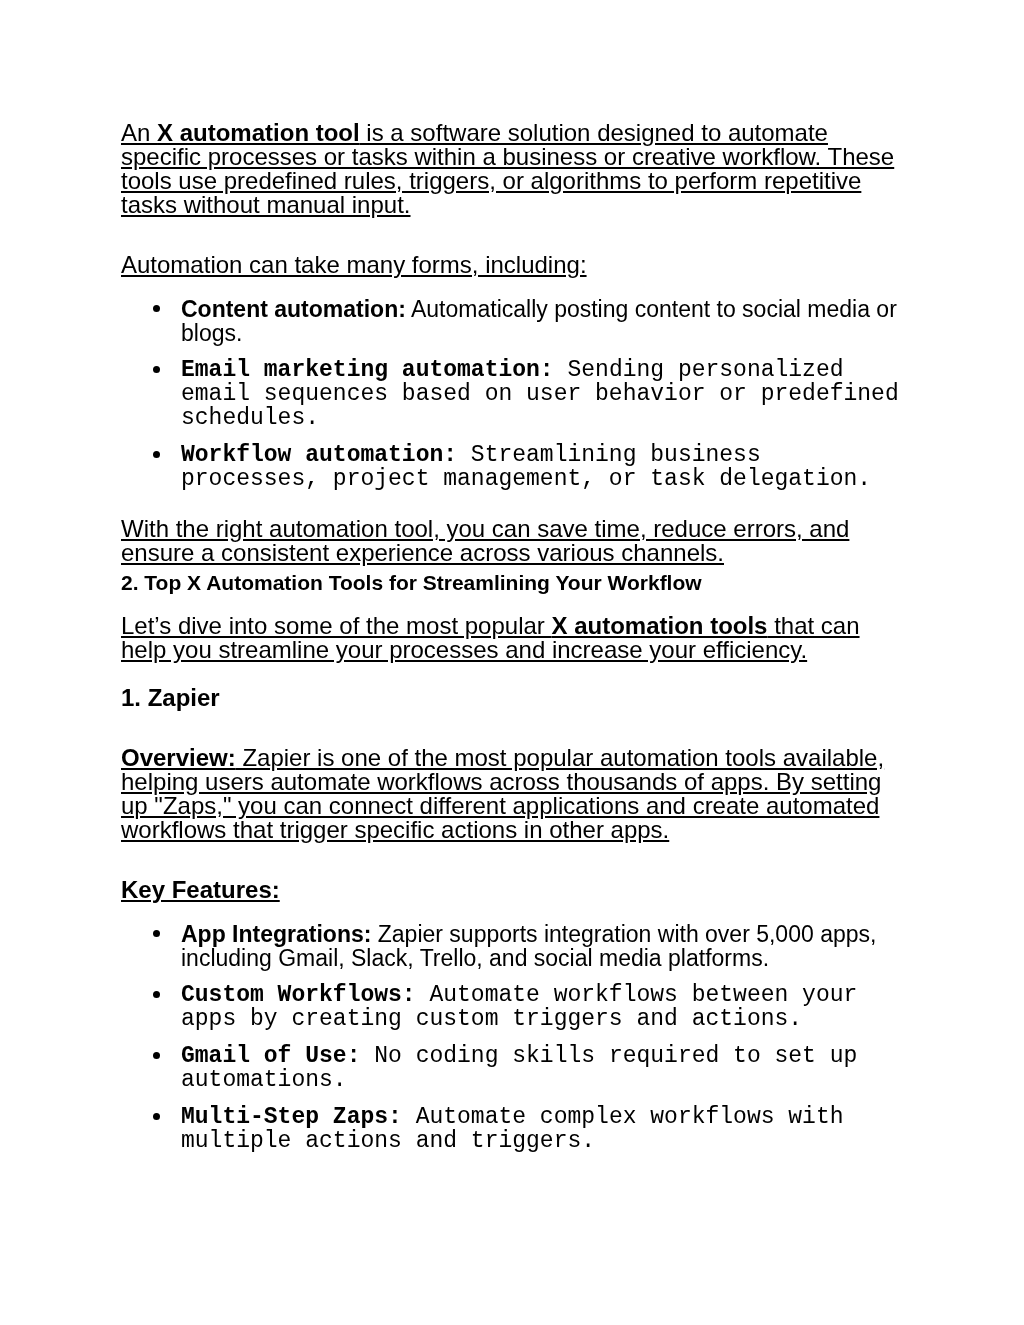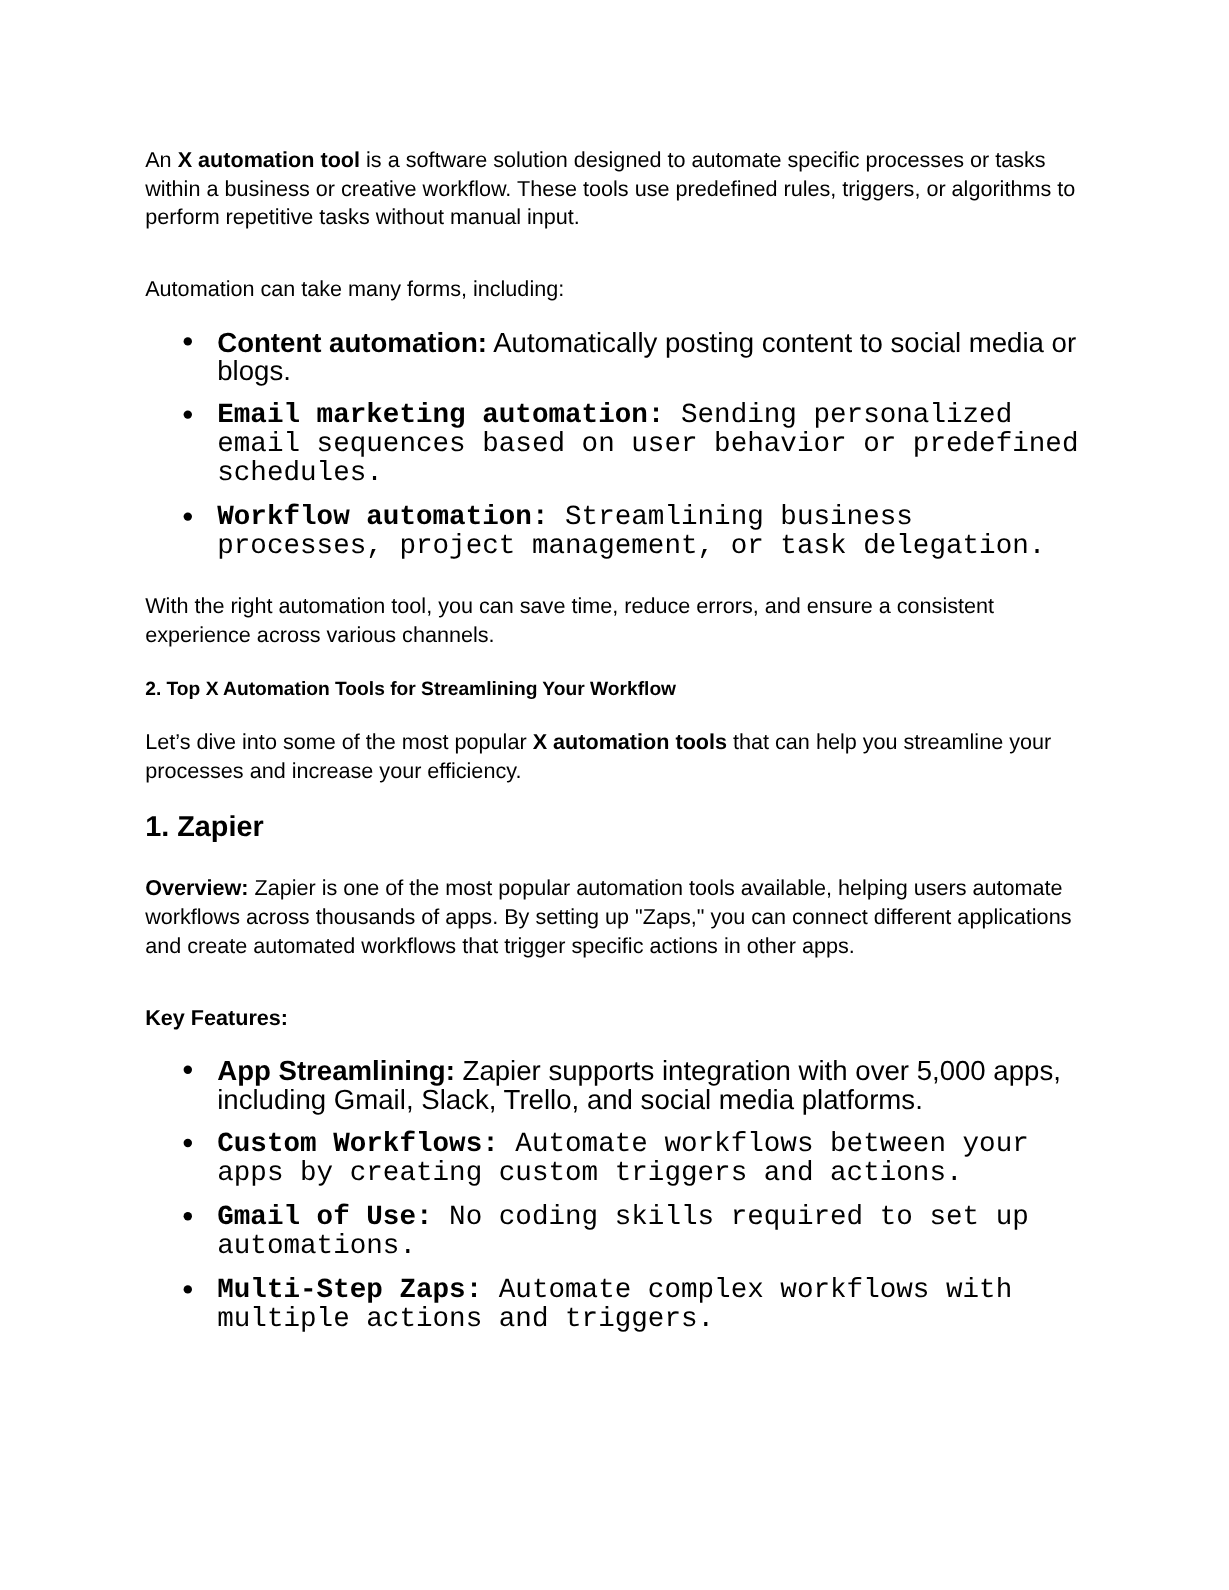--- a/index.html
+++ b/index.html
@@ -17,34 +17,35 @@
   }
   .page {
     box-sizing: border-box;
     width: 1024px;
     height: 1325px;
     padding: 121px 120px 0 121px;
     background: #ffffff;
   }
   .body-text {
     margin: 0;
-    font-size: 18px;
+    font-size: 24px;
     line-height: 24px;
     font-weight: 400;
+    text-decoration: underline;
   }
   .bold { font-weight: 700; }
 
   .mt-20 { margin-top: 36px; }
   .mt-18 { margin-top: 18px; }
-  .mt-23 { margin-top: 23px; }
+  .mt-23 { margin-top: 33px; }
   .mt-44 { margin-top: 26px; }
 
   .section-heading {
-    margin: 20px 0 0 0;
-    font-size: 16px;
+    margin: 4px 0 0 0;
+    font-size: 21px;
     line-height: 27px;
     font-weight: 700;
   }
   .tool-heading {
     margin: 20px 0 0 0;
     font-size: 24px;
     line-height: 31px;
     font-weight: 700;
   }
 
@@ -91,19 +92,19 @@
 
   <p class="body-text mt-18"><span>Let’s dive into some of the most popular </span><span class="bold">X automation tools</span><span> that can help you streamline your processes and increase your efficiency.</span></p>
 
   <h2 class="tool-heading">1. Zapier</h2>
 
   <p class="body-text mt-23"><span class="bold">Overview:</span><span> Zapier is one of the most popular automation tools available, helping users automate workflows across thousands of apps. By setting up "Zaps," you can connect different applications and create automated workflows that trigger specific actions in other apps.</span></p>
 
   <p class="body-text mt-20 bold">Key Features:</p>
 
   <ul class="doc-list">
-    <li><span class="bullet-dot"></span><span class="bold">App Streamlining:</span><span> Zapier supports integration with over 5,000 apps, including Gmail, Slack, Trello, and social media platforms.</span></li>
+    <li><span class="bullet-dot"></span><span class="bold">App Integrations:</span><span> Zapier supports integration with over 5,000 apps, including Gmail, Slack, Trello, and social media platforms.</span></li>
     <li><span class="bullet-dot"></span><span class="bold">Custom Workflows:</span><span> Automate workflows between your apps by creating custom triggers and actions.</span></li>
     <li><span class="bullet-dot"></span><span class="bold">Gmail of Use:</span><span> No coding skills required to set up automations.</span></li>
     <li><span class="bullet-dot"></span><span class="bold">Multi-Step Zaps:</span><span> Automate complex workflows with multiple actions and triggers.</span></li>
   </ul>
 
 </div>
 
 </body></html>

